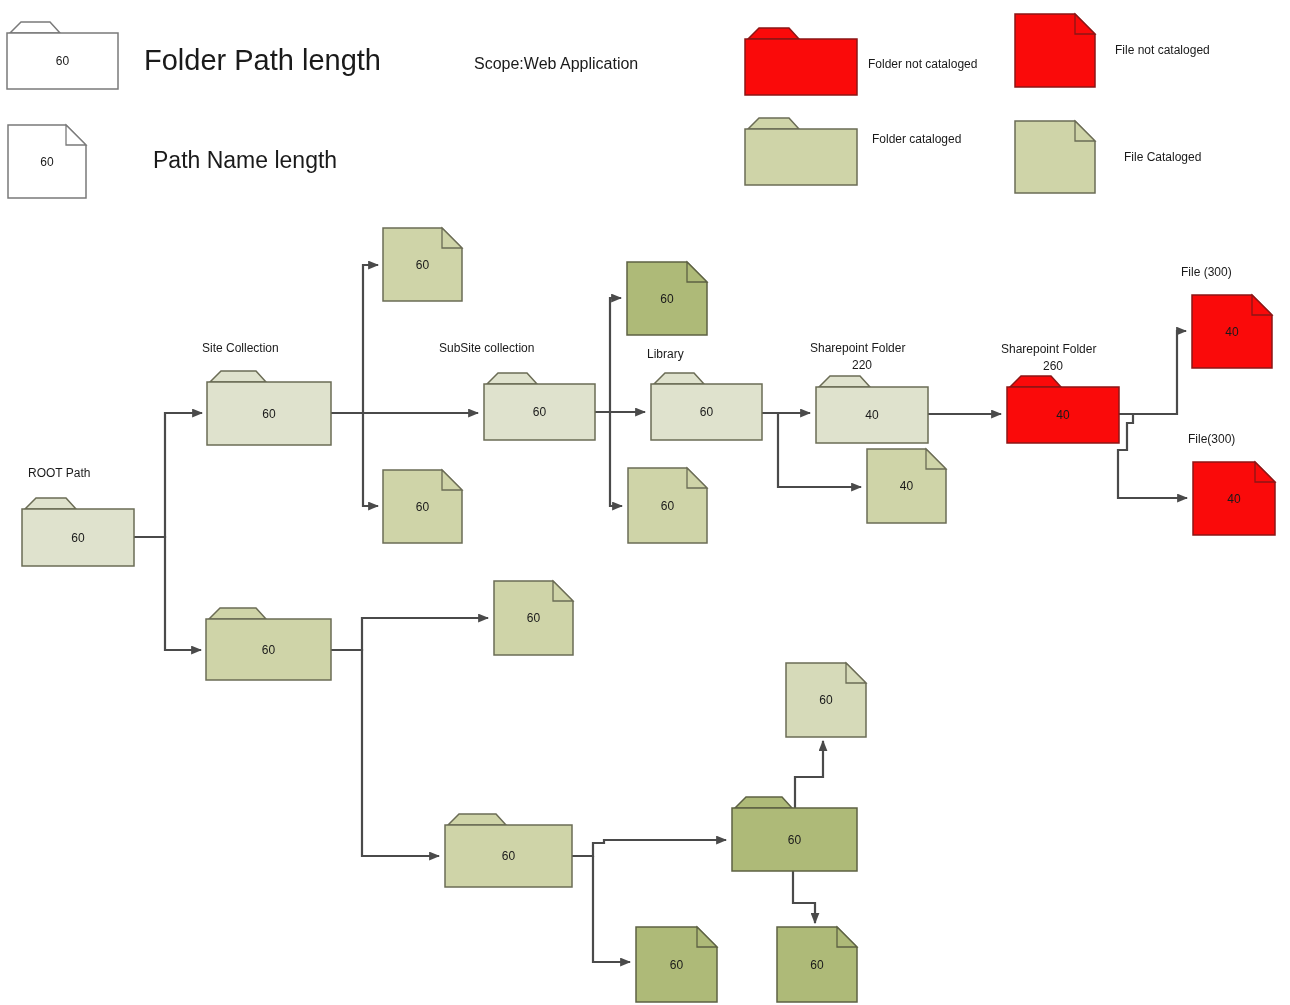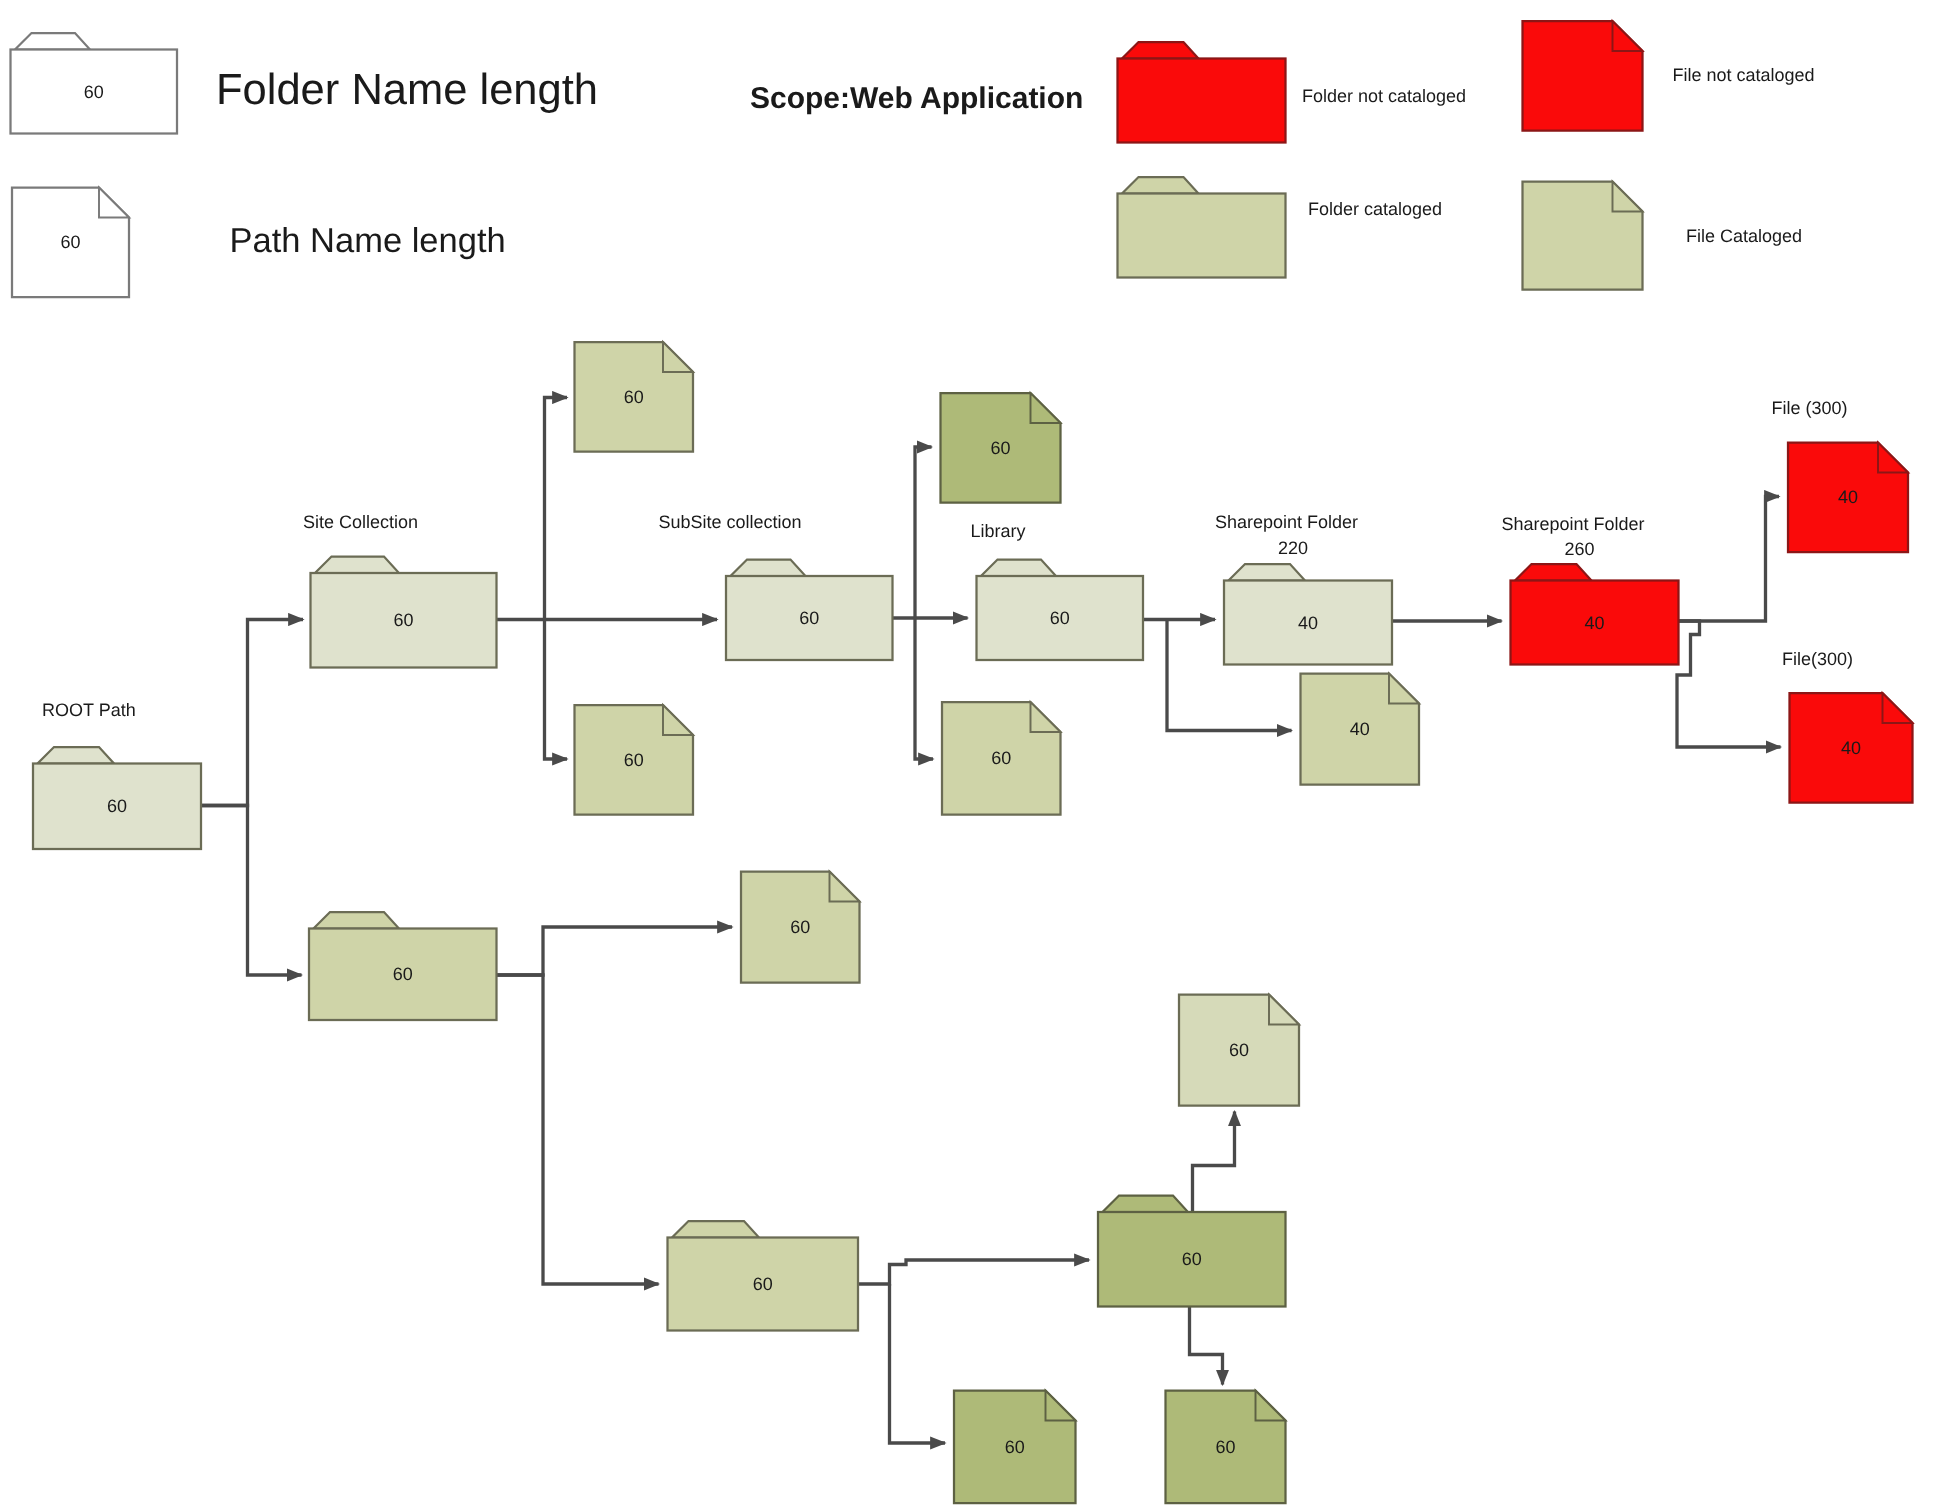--- a/index.html
+++ b/index.html
@@ -8,21 +8,21 @@
     width:1290px;
     height:1005px;
     background:#ffffff;
     font-family:"Liberation Sans", sans-serif;
     overflow:hidden;
   }
   .canvas svg{position:absolute;left:0;top:0;}
   .overlay-label{position:absolute;color:#1a1a1a;white-space:nowrap;}
   .title-folder{left:144px;top:44px;font-size:29px;}
   .title-file{left:153px;top:147px;font-size:23px;}
-  .scope-title{left:500px;top:55px;font-size:20px;font-weight:bold;}
+  .scope-title{left:474px;top:55px;font-size:16px;font-weight:normal;}
 </style>
 </head>
 <body>
 
 <div class="canvas">
   <svg id="diagram-svg" width="1290" height="1005" viewBox="0 0 1290 1005" style="font-family:&quot;Liberation Sans&quot;, sans-serif;">
       <defs>
         <marker id="arrow" viewBox="0 0 10 8" refX="9" refY="4" markerWidth="11" markerHeight="9" orient="auto" markerUnits="userSpaceOnUse">
           <path d="M0,0 L10,4 L0,8 Z" fill="#4a4a4a"></path>
         </marker>
@@ -181,18 +181,18 @@
       <text x="1001" y="353" font-size="12" fill="#1a1a1a">Sharepoint Folder</text>
       <text x="1043" y="370" font-size="12" fill="#1a1a1a">260</text>
       <text x="1181" y="276" font-size="12" fill="#1a1a1a">File (300)</text>
       <text x="1188" y="443" font-size="12" fill="#1a1a1a">File(300)</text>
       <text x="868" y="68" font-size="12" fill="#1a1a1a">Folder not cataloged</text>
       <text x="1115" y="54" font-size="12" fill="#1a1a1a">File not cataloged</text>
       <text x="872" y="143" font-size="12" fill="#1a1a1a">Folder cataloged</text>
       <text x="1124" y="161" font-size="12" fill="#1a1a1a">File Cataloged</text>
     </svg>
 
-  <div class="overlay-label title-folder">Folder Name length</div>
+  <div class="overlay-label title-folder">Folder Path length</div>
 
   <div class="overlay-label title-file">Path Name length</div>
 
   <div class="overlay-label scope-title">Scope:Web Application</div>
 </div>
 
 </body></html>

